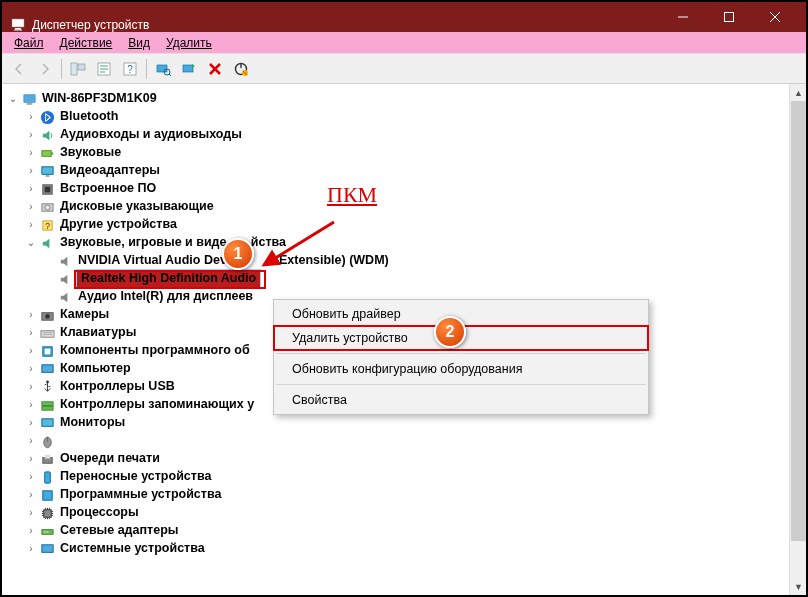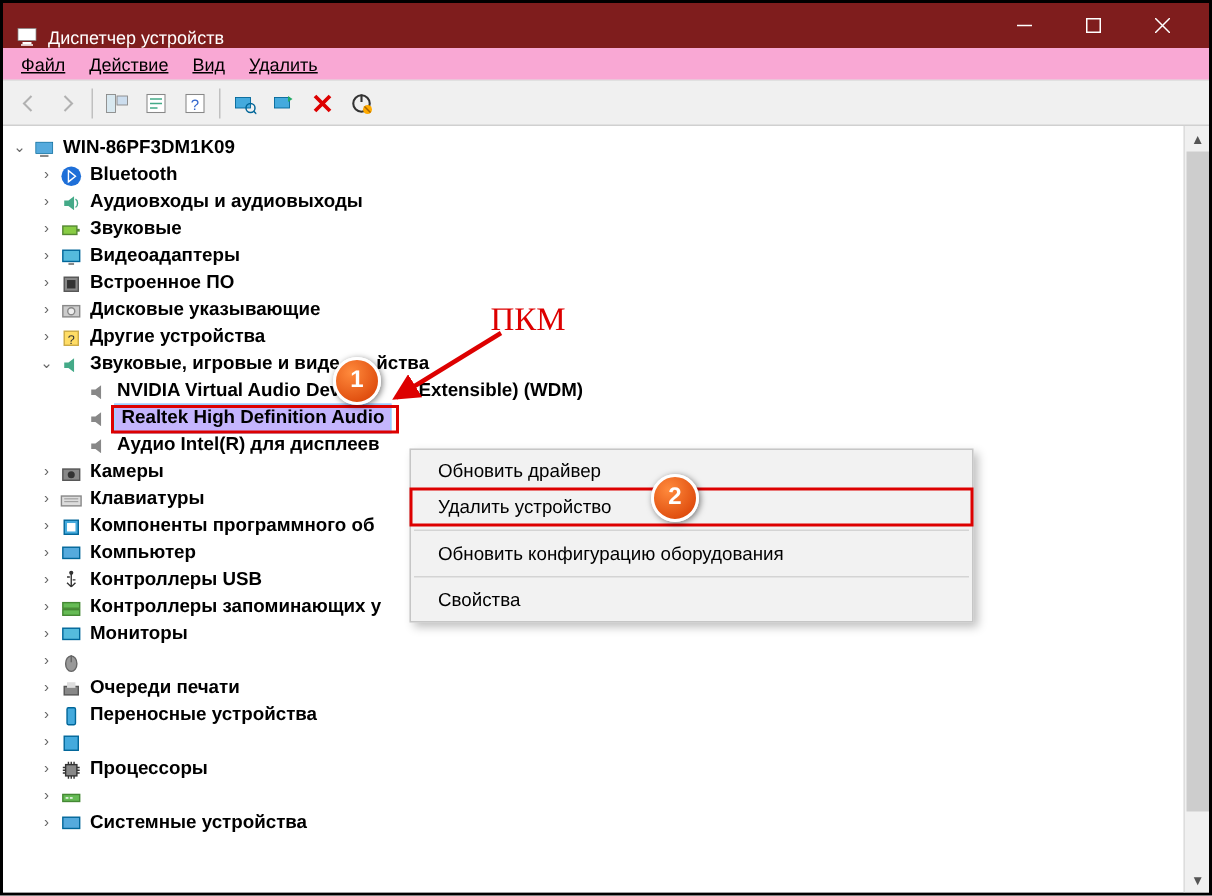--- a/index.html
+++ b/index.html
@@ -21,21 +21,21 @@
   .tbtn.disabled { opacity: 0.4; }
   .tsep { width: 1px; height: 20px; background: #c0c0c0; margin: 0 3px; }
   
   .content { position: relative; height: calc(597px - 30px - 22px - 30px - 4px); background: #fff; overflow: hidden; }
   .tree { padding: 6px 4px; font-size: 12.5px; line-height: 1.4; }
   .row { display: flex; align-items: center; height: 18px; white-space: nowrap; }
   .exp { width: 14px; text-align: center; color: #666; font-size: 10px; cursor: default; }
   .icon { width: 18px; height: 16px; display: inline-flex; align-items: center; justify-content: center; margin-right: 2px; }
   .icon svg { width: 15px; height: 15px; }
   .label { padding: 0 2px; font-weight: bold; }
-  .selected .label { background: #c4b5fd; border: 1px solid #99d1ff; padding: 0 4px; }
+  .selected .label { background: #b91c1c; border: 1px solid #99d1ff; padding: 0 4px; }
   
   .indent0 { padding-left: 0; }
   .indent1 { padding-left: 18px; }
   .indent2 { padding-left: 36px; }
   
   .context-menu { position: absolute; left: 271px; top: 215px; width: 376px; background: #f2f2f2; border: 1px solid #c6c6c6; box-shadow: 3px 3px 6px rgba(0,0,0,0.25); font-size: 12.5px; padding: 2px 0; z-index: 10; }
   .cmitem { padding: 5px 18px; cursor: default; }
   .cmitem.highlight { outline: 2px solid #d00; outline-offset: -1px; }
   .cmsep { height: 1px; background: #d4d4d4; margin: 3px 2px; }
   .cmitem.bold { font-weight: normal; }
@@ -362,40 +362,42 @@
         </span>
         <span class="label">Переносные устройства</span>
       </div>
     <div class="row indent1">
         <span class="exp">›</span>
         <span class="icon">
           <svg viewBox="0 0 16 16">
             <rect x="3" y="3" width="10" height="10" fill="#4ad" stroke="#069"></rect>
           </svg>
         </span>
+        <span class="label">Программные устройства</span>
       </div>
     <div class="row indent1">
         <span class="exp">›</span>
         <span class="icon">
           <svg viewBox="0 0 16 16">
             <rect x="4" y="4" width="8" height="8" fill="#888" stroke="#333"></rect>
             <path d="M4 6h-2M4 8h-2M4 10h-2M12 6h2M12 8h2M12 10h2M6 4v-2M8 4v-2M10 4v-2M6 12v2M8 12v2M10 12v2" stroke="#333"></path>
           </svg>
         </span>
         <span class="label">Процессоры</span>
       </div>
     <div class="row indent1">
         <span class="exp">›</span>
         <span class="icon">
           <svg viewBox="0 0 16 16">
             <rect x="2" y="6" width="12" height="5" fill="#6b5" stroke="#483"></rect>
             <rect x="4" y="8" width="2" height="1" fill="#fff"></rect>
             <rect x="7" y="8" width="2" height="1" fill="#fff"></rect>
           </svg>
         </span>
+        <span class="label">Сетевые адаптеры</span>
       </div>
     <div class="row indent1">
         <span class="exp">›</span>
         <span class="icon">
           <svg viewBox="0 0 16 16">
             <rect x="2" y="3" width="12" height="8" fill="#5ad" stroke="#069"></rect>
           </svg>
         </span>
         <span class="label">Системные устройства</span>
       </div>
@@ -411,21 +413,21 @@
     <div class="cmsep"></div>
     <div class="cmitem bold">Свойства</div>
   </div>
 
   <div class="scrollbar-v">
     <div class="arr" style="top:0">▲</div>
     <div class="thumb" style="top:17px; height:440px"></div>
     <div class="arr" style="bottom:0">▼</div>
   </div>
 
-  <div class="annotation pkm-label" style="left:325px; top:116px;">ПКМ</div>
+  <div class="annotation pkm-label" style="left:325px; top:98px;text-decoration:underline;">ПКМ</div>
   <svg class="annotation arrow-svg" style="left:252px; top:133px;" width="90" height="55">
       <defs>
         <marker id="ah" markerWidth="6" markerHeight="6" refX="5" refY="3" orient="auto">
           <path d="M0 0L6 3L0 6z" fill="#d00"></path>
         </marker>
       </defs>
       <path d="M80 5 L10 48" stroke="#d00" stroke-width="3" marker-end="url(#ah)"></path>
     </svg>
   <div class="annotation badge" style="left:220px; top:154px;">1</div>
   <div class="annotation badge" style="left:432px; top:232px;">2</div>

